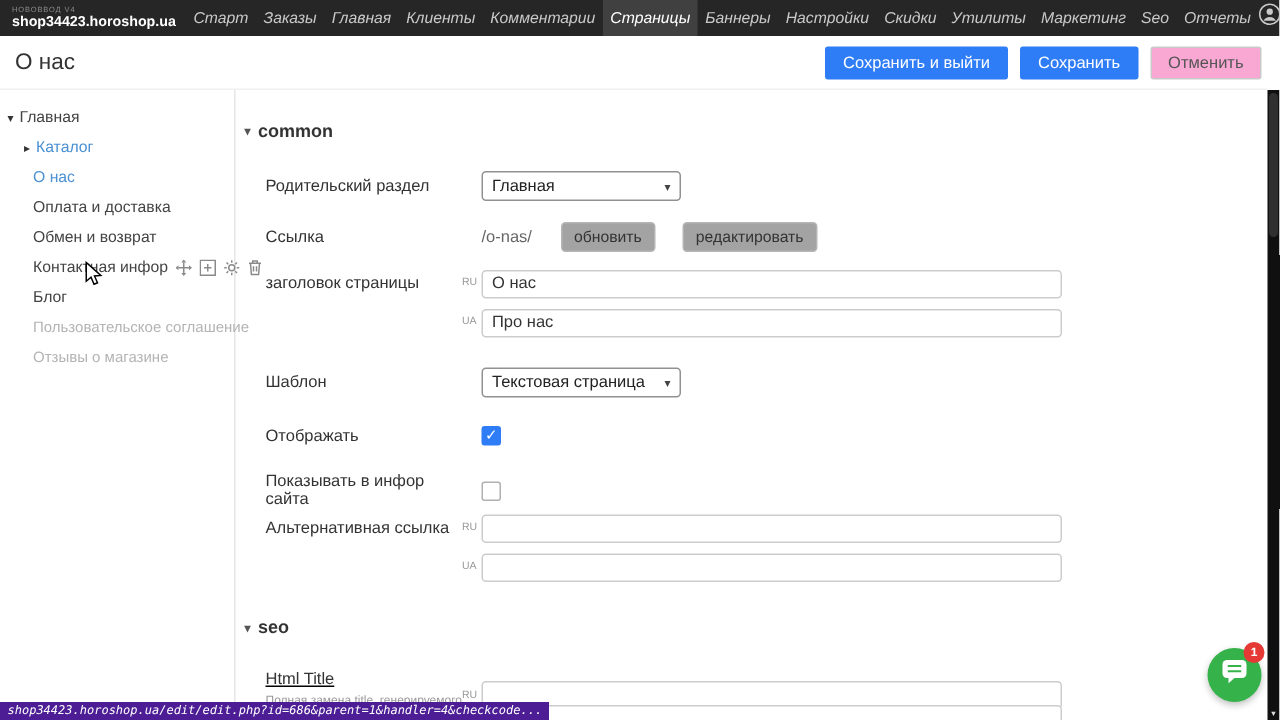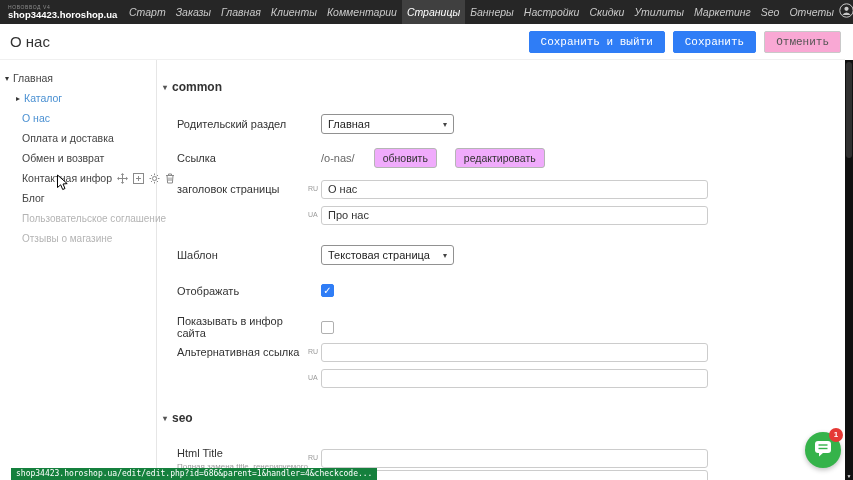--- a/index.html
+++ b/index.html
@@ -13,62 +13,62 @@
   .logo-main{font-size:9.5px;font-weight:bold;color:#fff;white-space:nowrap;line-height:10px;}
   .menu{display:flex;align-items:center;height:100%;}
   .menu-item{font-size:10.5px;color:#c9c9c9;padding:0 5px;height:100%;display:flex;align-items:center;white-space:nowrap;cursor:default;font-style:italic;}
   .menu-item.active{background:#404040;color:#fff;}
   .topbar-icons{margin-left:auto;display:flex;align-items:center;gap:8px;padding-right:14px;}
 
   
   .header{position:absolute;top:24px;left:0;width:845px;height:36px;background:#fff;border-bottom:1px solid #f0f0f0;z-index:20;}
   .page-title{position:absolute;left:10px;top:9px;font-size:15px;font-weight:normal;color:#333;}
   .actions{position:absolute;right:4px;top:7px;display:flex;gap:8px;}
-  .btn{font-size:11px;border-radius:2px;padding:4px 11px;border:1px solid transparent;cursor:pointer;font-family:Liberation Mono, monospace;}
+  .btn{font-size:11px;border-radius:2px;padding:4px 11px;border:1px solid transparent;cursor:pointer;font-family:Liberation Sans, sans-serif;}
   .btn-blue{background:#2f7df6;color:#fff;border-color:#2f7df6;}
   .btn-plain{background:#f9a8d4;color:#555;border-color:#c9c9c9;}
 
   
   .sidebar{position:absolute;top:60px;left:0;width:157px;bottom:0;border-right:1px solid #e6e6e6;padding-top:8px;background:#fff;z-index:10;}
   .tree-item{height:20px;display:flex;align-items:center;font-size:10.5px;color:#444;white-space:nowrap;cursor:default;}
   .tree-item .tree-caret{font-size:8px;color:#333;margin-right:4px;}
   .lvl0{padding-left:5px;}
   .lvl1{padding-left:16px;}
   .lvl1b{padding-left:22px;}
   .tree-blue{color:#4a90d2;}
   .tree-muted{color:#b4b4b4;font-size:10px;}
   .tree-tools{display:flex;align-items:center;gap:5px;margin-left:5px;}
   .tree-tools svg{display:block;}
 
   
   .content{position:absolute;left:157px;top:60px;right:8px;bottom:0;background:#fff;overflow:hidden;}
   .section-h{position:absolute;left:6px;display:flex;align-items:center;gap:5px;font-size:12px;font-weight:bold;color:#333;}
   .sec-caret{font-size:8px;color:#555;cursor:pointer;}
   .row{position:absolute;left:20px;display:flex;align-items:center;gap:11px;}
-  .row-top{align-items:center;}
+  .row-top{align-items:flex-end;text-decoration:underline;}
   .row-label{width:133px;font-size:11px;color:#333;flex-shrink:0;line-height:12px;}
   .label-stack{display:flex;flex-direction:column;gap:2px;margin-top:4px;}
   .hint{font-size:8px;color:#9a9a9a;white-space:nowrap;}
   .text-input{width:387px;height:19px;border:1px solid #ccc;border-radius:3px;font-size:11px;padding:0 6px;color:#333;font-family:inherit;background:#fff;}
   .lang-wrap{position:relative;}
   .lang-tag{position:absolute;left:-13px;top:6px;font-size:7px;color:#999;}
   .select{width:133px;height:20px;border:1px solid #919191;border-radius:3px;background:#fff;display:flex;align-items:center;justify-content:space-between;padding:0 6px;font-size:11px;color:#222;cursor:pointer;}
   .caret{font-size:8px;color:#444;}
   .link-value{font-size:11px;color:#666;margin-right:8px;}
-  .mini-btn{border:1px solid #b5b5b5;border-radius:3px;background:#f0abfc;font-size:10.5px;color:#333;padding:3px 8px;margin-right:7px;cursor:pointer;font-family:inherit;}
+  .mini-btn{border:1px solid #b5b5b5;border-radius:3px;background:#a3a3a3;font-size:10.5px;color:#333;padding:3px 8px;margin-right:7px;cursor:pointer;font-family:inherit;}
   .checkbox{width:13px;height:13px;border:1px solid #b0b0b0;border-radius:2px;background:#fff;cursor:pointer;}
   .checkbox.checked{background:#2f7df6;border-color:#2f7df6;color:#fff;font-size:10px;line-height:12px;text-align:center;}
 
   
   .vscroll{position:absolute;right:0;top:60px;width:8px;bottom:0;background:#101010;z-index:40;}
   .vscroll .thumb{position:absolute;top:2px;left:1px;width:6px;height:96px;background:#303030;border-radius:3px;}
   .vscroll .down-arrow{position:absolute;bottom:1px;left:0;width:8px;text-align:center;font-size:5px;color:#ddd;}
 
   
-  .statusbar{position:absolute;left:11px;bottom:0;height:12px;background:#15803d;color:#fff;font-family:"DejaVu Sans Mono",monospace;font-size:8px;line-height:11px;padding:0 5px;white-space:nowrap;z-index:50;}
+  .statusbar{position:absolute;left:0;bottom:0;height:12px;background:#4c1d95;color:#fff;font-family:"DejaVu Sans Mono",monospace;font-size:8px;line-height:11px;padding:0 5px;white-space:nowrap;z-index:50;font-style:italic;}
   .chat-bubble{position:absolute;right:12px;bottom:12px;width:36px;height:36px;border-radius:50%;background:#35b34a;box-shadow:0 2px 5px rgba(0,0,0,.25);display:flex;align-items:center;justify-content:center;z-index:60;cursor:pointer;}
   .chat-badge{position:absolute;top:-4px;right:-2px;width:14px;height:14px;border-radius:50%;background:#e53935;color:#fff;font-size:8px;line-height:14px;text-align:center;font-weight:bold;}
   .cursor{position:absolute;left:56px;top:174px;z-index:70;pointer-events:none;}
 </style>
 </head>
 <body>
 
 <div class="topbar">
   <div class="logo">
     <div class="logo-sub">НОВОВВОД V4</div>

